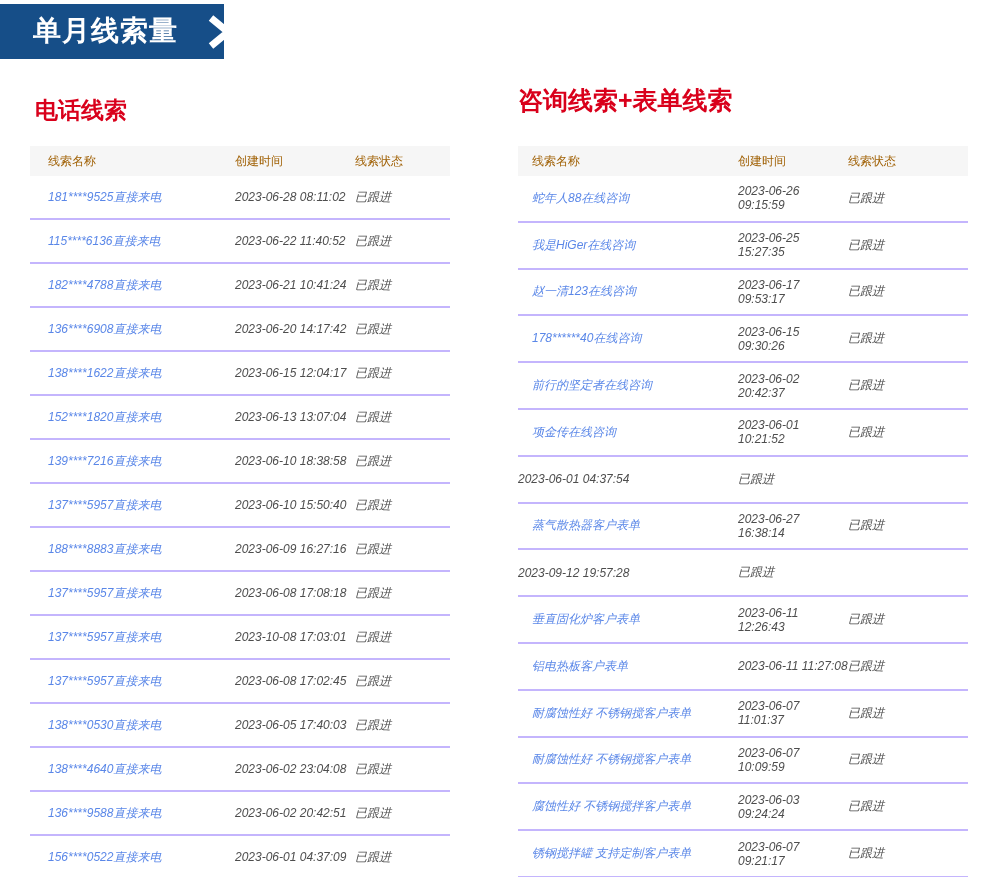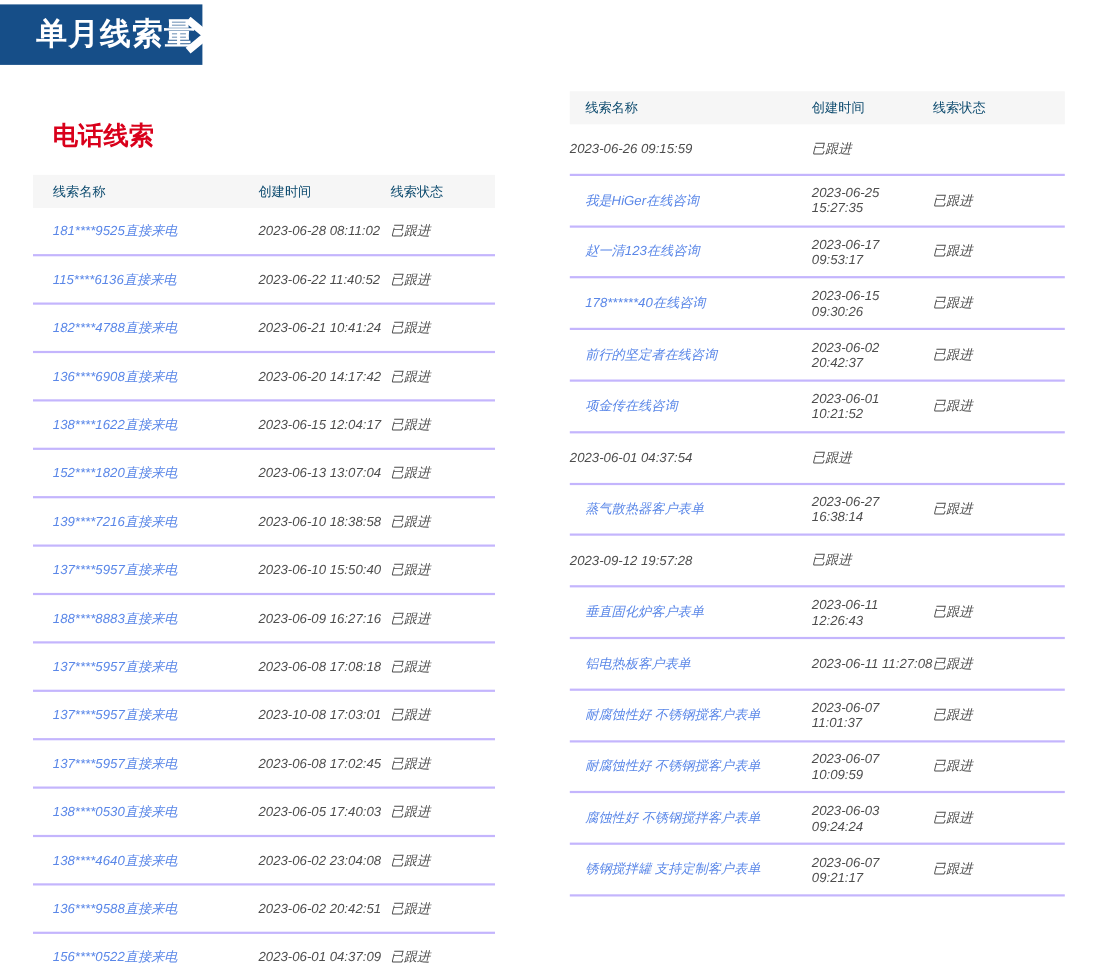--- a/index.html
+++ b/index.html
@@ -11,20 +11,21 @@
     background: #ffffff;
     overflow: hidden;
   }
 
   
   .banner {
     position: absolute;
     left: 0; top: 4px;
     width: 184px; height: 55px;
     background: #164e88;
+    padding-left: 40px;
   }
   .banner-text {
     position: absolute;
     left: 33px; top: 50%;
     transform: translateY(-52%);
     color: #ffffff;
     font-size: 28px;
     font-weight: bold;
     letter-spacing: 1px;
     white-space: nowrap;
@@ -35,39 +36,39 @@
     width: 26px; height: 34px;
     line-height: 0;
   }
 
   
   .panel { position: absolute; }
   .panel-left  { left: 30px;  top: 95px; width: 420px; --c1: 205px; --c2: 120px; --rowh: 42px; }
   .panel-right { left: 518px; top: 83px; width: 450px; --c1: 220px; --c2: 110px; --rowh: 44.8px; }
 
   .panel-title {
-    margin: 13px;
+    margin: 0;
     color: #d9001b;
     font-weight: bold;
     white-space: nowrap;
   }
   .panel-left  .panel-title { font-size: 23px; line-height: 30px; padding-left: 5px; margin-bottom: 21px; }
   .panel-right .panel-title { font-size: 25px; line-height: 34px; padding-left: 0;  margin-bottom: 29px; }
 
   
   .thead, .row {
     display: grid;
     grid-template-columns: var(--c1) var(--c2) 1fr;
     align-items: center;
     font-size: 12px;
   }
   .thead {
     height: 30px;
     background: #f6f6f6;
-    color: #0c4a6e;
+    color: #a16207;
   }
   .row {
     height: var(--rowh);
     border-bottom: 2px solid #c4b5fd;
     color: #4d4d4d;
     font-style: italic;
   }
   .col-name { padding-left: 18px; }
   .panel-right .col-name { padding-left: 14px; }
   .lead-link {
@@ -196,29 +197,31 @@
           <div class="row">
             <span class="col-name"><a class="lead-link">156****0522直接来电</a></span>
             <span class="time-cell">2023-06-01 04:37:09</span>
             <span class="status-cell">已跟进</span>
           </div>
         </div>
     </div>
   </section>
 
   <section class="panel panel-right">
+    <h2 class="panel-title">咨询线索+表单线索</h2>
     <div class="table">
       <div class="thead">
         <span class="col-name">线索名称</span>
         <span class="time-head">创建时间</span>
         <span class="status-head">线索状态</span>
       </div>
       <div class="tbody">
 
           <div class="row">
+            <span class="col-name"><a class="lead-link">蛇年人88在线咨询</a></span>
             <span class="time-cell">2023-06-26 09:15:59</span>
             <span class="status-cell">已跟进</span>
           </div>
 
           <div class="row">
             <span class="col-name"><a class="lead-link">我是HiGer在线咨询</a></span>
             <span class="time-cell">2023-06-25 15:27:35</span>
             <span class="status-cell">已跟进</span>
           </div>
 

